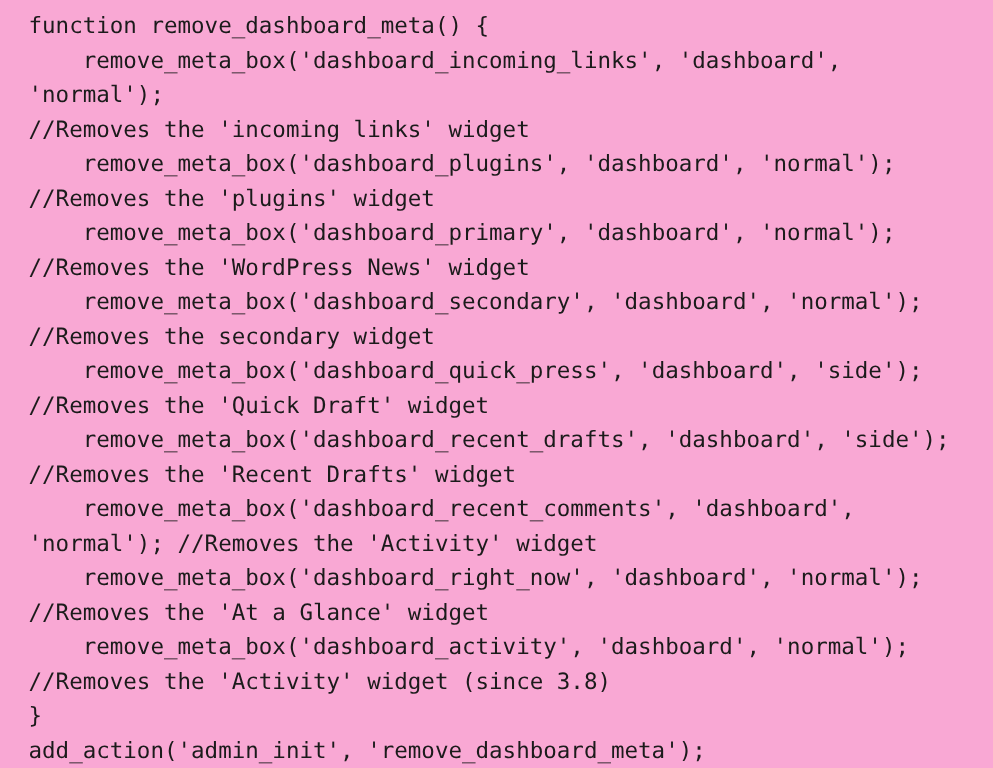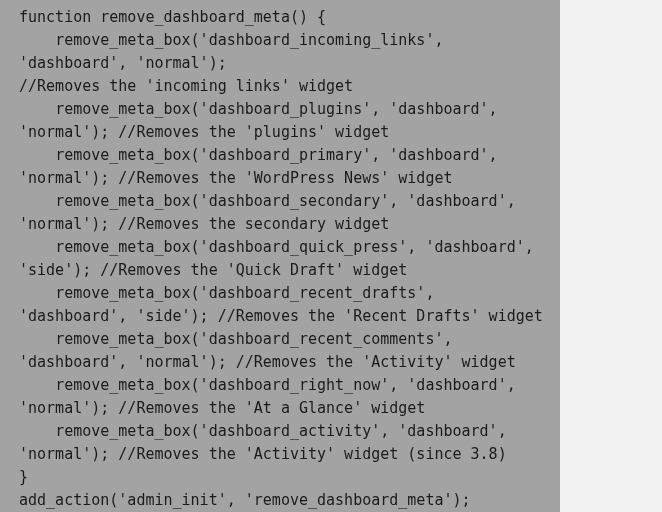--- a/index.html
+++ b/index.html
@@ -9,23 +9,23 @@
   }
   body {
     width: 662px;
     height: 512px;
     background: #f2f2f2;
     font-family: "DejaVu Sans Mono", "Liberation Mono", monospace;
     overflow: hidden;
   }
   #code-block {
     box-sizing: border-box;
-    width: 560px;
+    width: 662px;
     height: 512px;
-    background: #a3a3a3;
+    background: #f9a8d4;
     padding: 6px 16px 6px 19px;
     margin: 0;
     font-family: "DejaVu Sans Mono", "Liberation Mono", monospace;
     font-size: 15px;
     line-height: 23px;
     color: #1b1b1b;
     letter-spacing: 0px;
     white-space: pre-wrap;
     word-break: break-word;
     overflow-wrap: anywhere;

